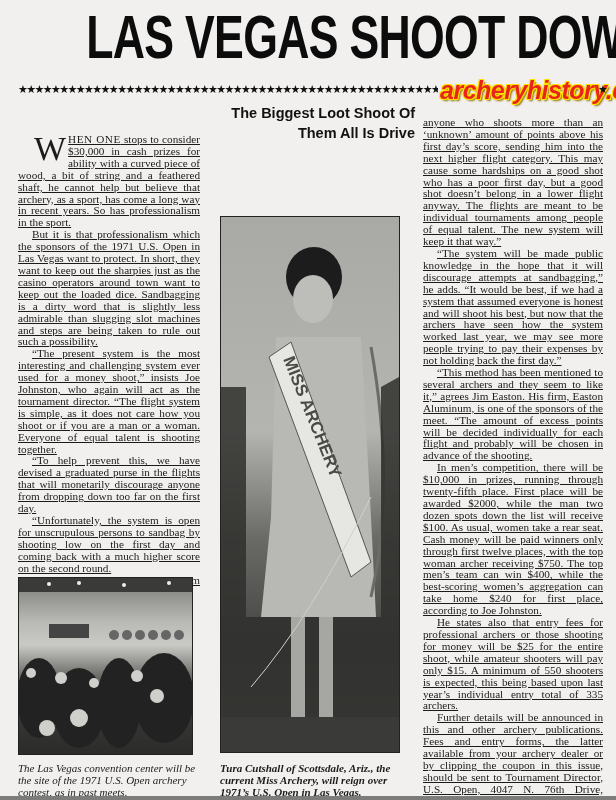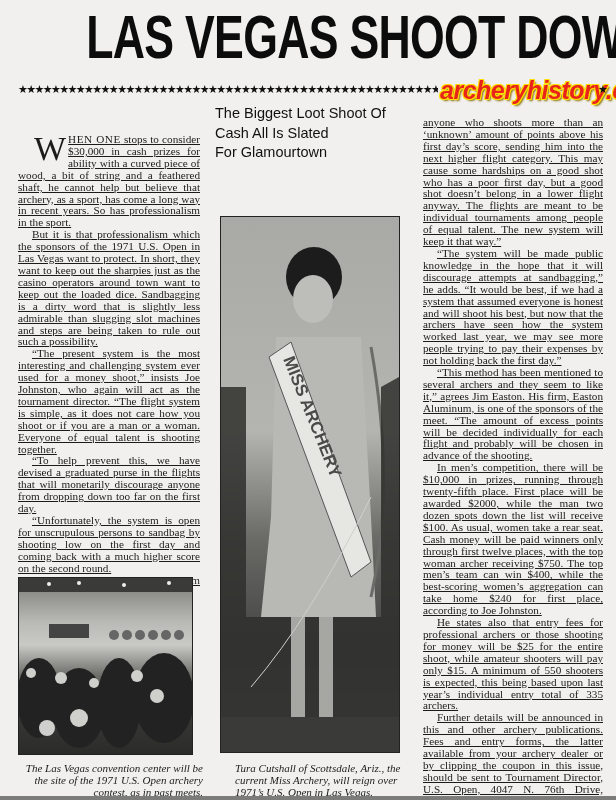--- a/index.html
+++ b/index.html
@@ -52,55 +52,54 @@
   #col-left { left: 18px; top: 134px; width: 182px; }
   #col-right { left: 423px; top: 117px; width: 180px; }
   .dropcap {
     float: left; font-size: 34px; line-height: 28px;
     padding-right: 2px; margin-top: 1px; margin-left: 16px;
     font-family: "Liberation Serif", serif;
   }
   .smallcaps { font-variant: small-caps; letter-spacing: 0.5px; }
   .subhead {
     position: absolute; left: 215px; top: 104px; width: 200px;
-    text-align: left;
+    text-align: right;
     font-family: "Liberation Sans", "DejaVu Sans", sans-serif;
-    font-weight: normal; font-size: 14.5px; line-height: 19.5px;
+    font-weight: bold; font-size: 14.5px; line-height: 19.5px;
     color: #111;
   }
   .photo {
     position: absolute; border: 1px solid #222; overflow: hidden;
   }
   #photo-hall { left: 18px; top: 577px; width: 173px; height: 176px;
     background: linear-gradient(#5a5a58 0%, #8d8d8a 8%, #b9b9b6 25%, #c9c9c6 38%, #6f6f6c 55%, #3c3c3a 70%, #2b2b2a 100%);
   }
   #photo-miss { left: 220px; top: 216px; width: 178px; height: 535px;
     background: linear-gradient(#a9a9a6 0%, #b4b4b1 40%, #6a6a66 60%, #444 80%, #5b5b58 100%);
   }
   .caption {
     position: absolute; font-style: italic; font-size: 11px; line-height: 11.8px; color: #1b1b1b;
   }
-  #caption-hall { left: 18px; top: 763px; width: 185px; text-align: right; }
-  #caption-miss { left: 235px; top: 763px; width: 185px; }
+  #caption-hall { left: 18px; top: 763px; width: 185px; }
+  #caption-miss { left: 220px; top: 763px; width: 185px; font-weight: bold; }
   .bottom-rule {
     position: absolute; left: 0; top: 796px; width: 616px; height: 4px; background: #7c7c7a;
   }
 </style>
 </head>
 <body>
 
 <div class="headline">LAS VEGAS SHOOT DOWN: 1971</div>
 <div class="star-rule">★★★★★★★★★★★★★★★★★★★★★★★★★★★★★★★★★★★★★★★★★★★★★★★★★★★★★★★★★★★★★★★★★★★★★★★★</div>
 <div class="watermark">archeryhistory.com</div>
 <div class="star-rule-end">★</div>
 
 <div class="subhead">
   <div>The Biggest Loot Shoot Of</div>
-  <div>Cash All Is Slated</div>
-  <div>For Glamourtown</div>
+  <div>Them All Is Drive</div>
 </div>
 
 <div class="col" id="col-left">
   <p class="first"><span class="dropcap">W</span><span class="smallcaps">HEN ONE</span><span> stops to consider $30,000 in cash prizes for ability with a curved piece of wood, a bit of string and a feathered shaft, he cannot help but believe that archery, as a sport, has come a long way in recent years. So has professionalism in the sport.</span></p>
   <p>But it is that professionalism which the sponsors of the 1971 U.S. Open in Las Vegas want to protect. In short, they want to keep out the sharpies just as the casino operators around town want to keep out the loaded dice. Sandbagging is a dirty word that is slightly less admirable than slugging slot machines and steps are being taken to rule out such a possibility.</p>
   <p>“The present system is the most interesting and challenging system ever used for a money shoot,” insists Joe Johnston, who again will act as the tournament director. “The flight system is simple, as it does not care how you shoot or if you are a man or a woman. Everyone of equal talent is shooting together.</p>
   <p>“To help prevent this, we have devised a graduated purse in the flights that will monetarily discourage anyone from dropping down too far on the first day.</p>
   <p>“Unfortunately, the system is open for unscrupulous persons to sandbag by shooting low on the first day and coming back with a much higher score on the second round.</p>
   <p>“We also will instigate a new system this year that automatically advances</p>
 </div>

